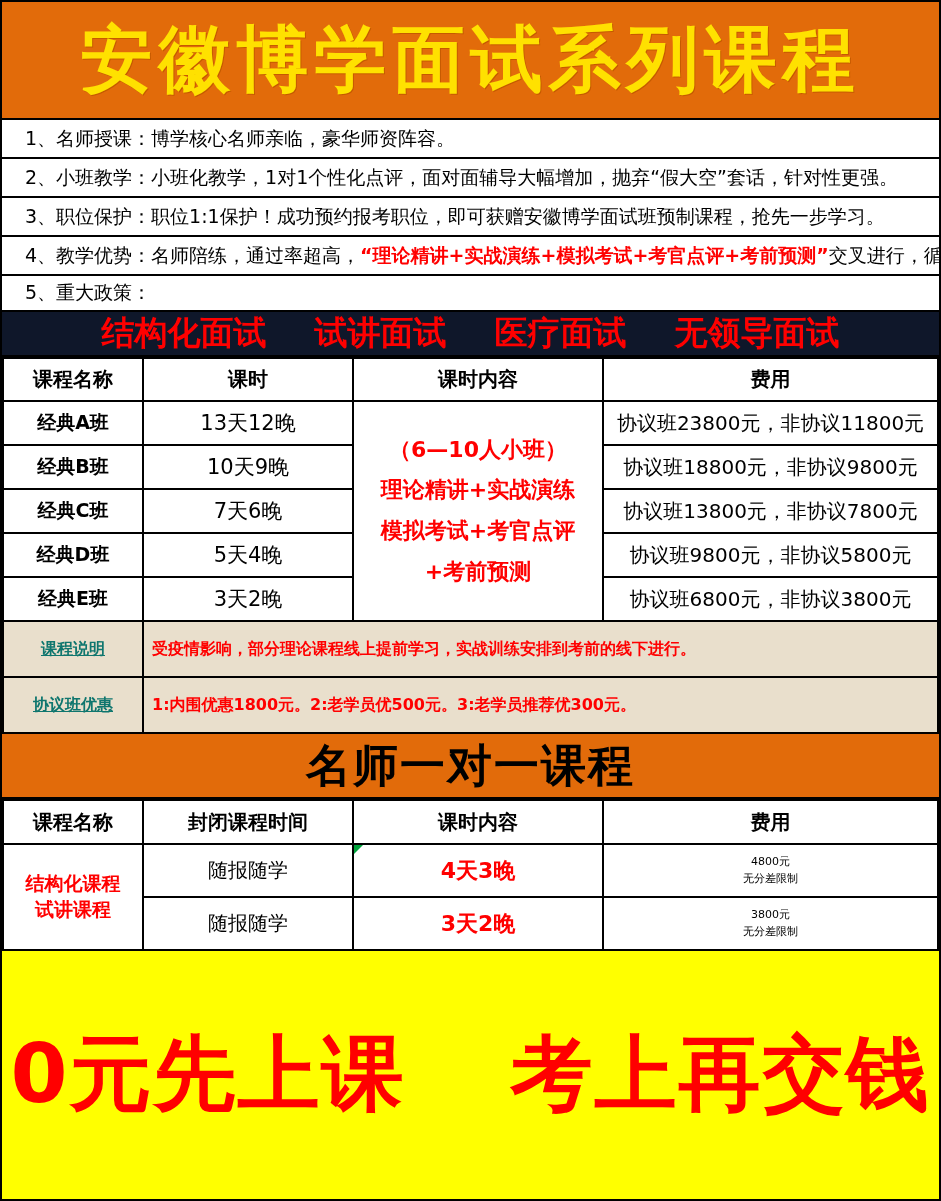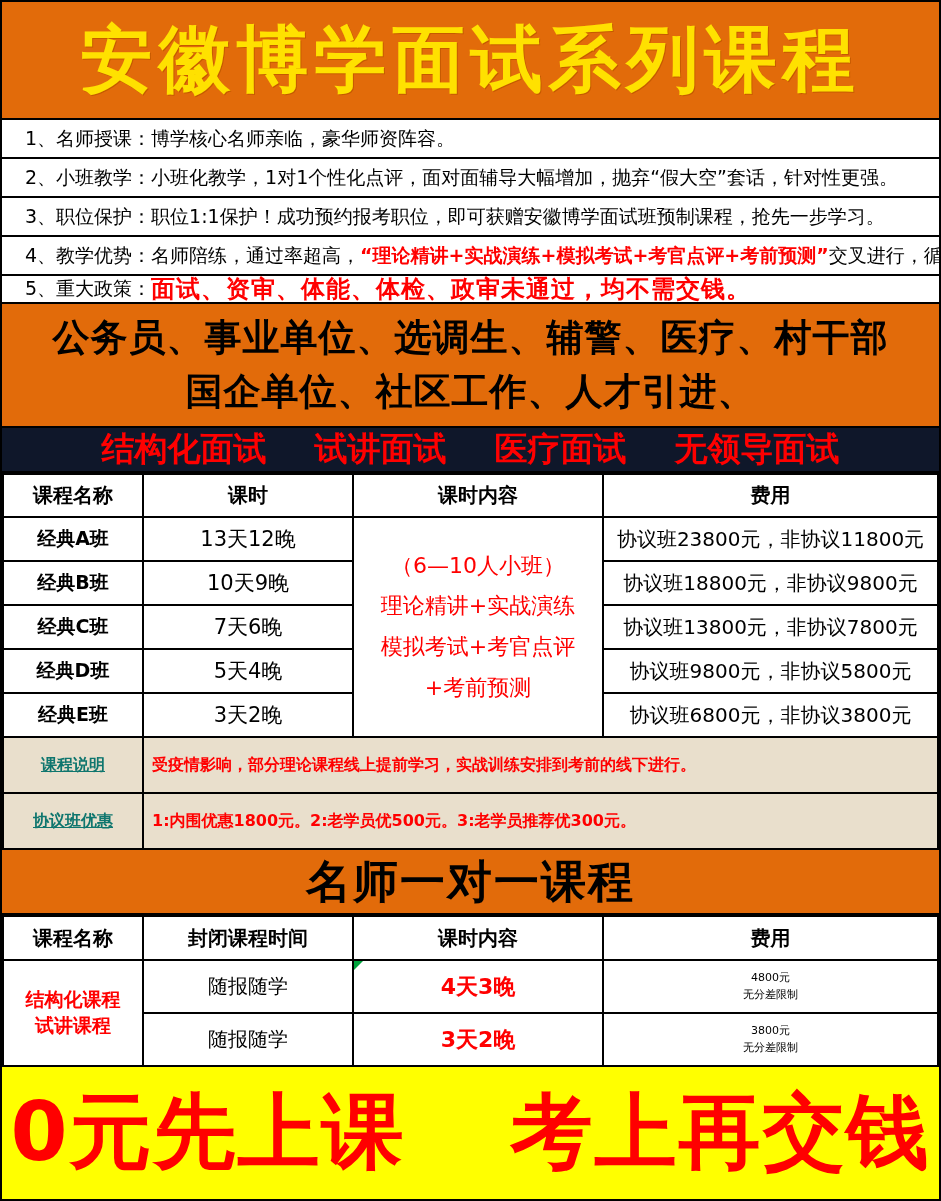--- a/index.html
+++ b/index.html
@@ -40,21 +40,21 @@
     border-bottom: 2px solid #000;
     display: flex;
     align-items: center;
     padding-left: 23px;
     font-size: 19px;
     color: #000;
     white-space: nowrap;
     background: #fff;
   }
   .feature-row .seg-red { color: #FF0000; font-weight: bold; }
-  .feature-row.feature-major { height: 28px; }
+  .feature-row.feature-major { height: 36px; }
   .feature-row.feature-major .seg-red { font-size: 24px; letter-spacing: 1px; }
 
   
   .categories-band {
     height: 124px;
     background: #E26B0A;
     border-bottom: 2px solid #000;
     display: flex;
     flex-direction: column;
     align-items: center;
@@ -106,21 +106,21 @@
 
   .t1-header-row { height: 43px; }
   .t1-row { height: 44px; }
   .cell-class { font-size: 19px; font-weight: bold; color: #000; }
   .cell-duration { font-size: 21px; color: #000; }
   .cell-fee { font-size: 20px; color: #000; }
   .cell-content-merged { background: #fff; }
   .cell-content-merged div {
     color: #FF0000;
     font-size: 22px;
-    font-weight: normal;
+    font-weight: bold;
     line-height: 1.85;
     white-space: nowrap;
     text-align: center;
   }
 
   .note-row { height: 56px; background: #E9DFCC; }
   .note-label { font-size: 16px; font-weight: bold; color: #0f766e; text-decoration: underline; }
   .note-text {
     font-size: 16px;
     font-weight: bold;
@@ -216,28 +216,23 @@
       <span class="seg-red"></span>
       <span class="seg-post"></span>
   </div>
   <div class="feature-row">
     <span class="seg-pre">4、教学优势：名师陪练，通过率超高，</span>
       <span class="seg-red">“理论精讲+实战演练+模拟考试+考官点评+考前预测”</span>
       <span class="seg-post">交叉进行，循序渐进。</span>
   </div>
   <div class="feature-row feature-major">
     <span class="seg-pre">5、重大政策：</span>
-      <span class="seg-red">面试、资审、体能、体检、政审未通过，均不需交钱。</span>
       <span class="seg-post"></span>
   </div>
 
-  <div class="categories-band">
-    <div>公务员、事业单位、选调生、辅警、医疗、村干部</div>
-    <div>国企单位、社区工作、人才引进、</div>
-  </div>
 
   <div class="types-band">
     <span>结构化面试</span>
     <span>试讲面试</span>
     <span>医疗面试</span>
     <span>无领导面试</span>
   </div>
 
   <table>
     <colgroup>

